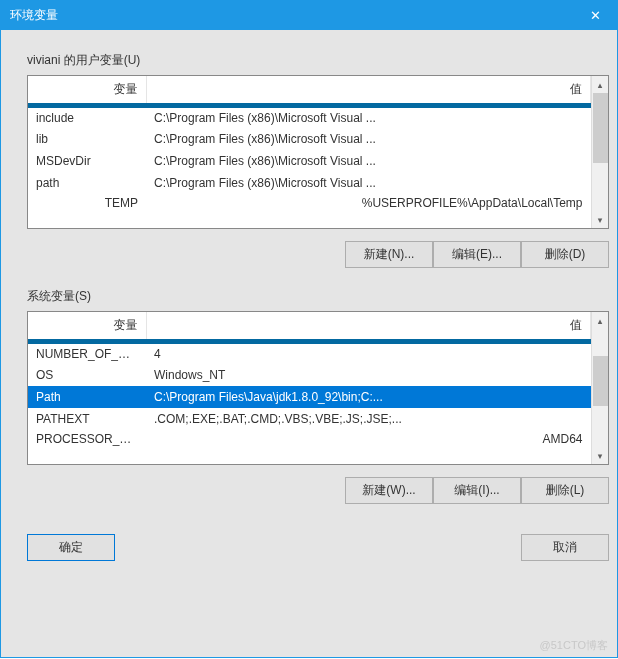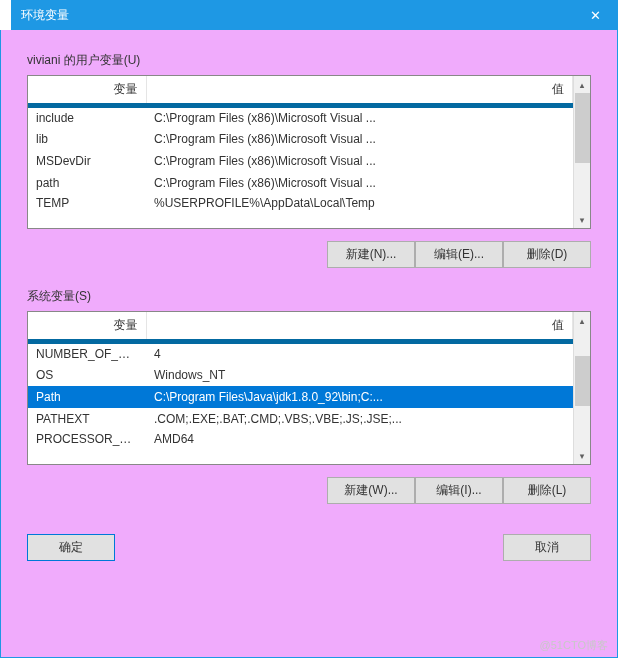--- a/index.html
+++ b/index.html
@@ -13,38 +13,37 @@
     position: relative;
   }
   .titlebar {
     height: 30px;
     background: #1e98e4;
     color: #fff;
     display: flex;
     align-items: center;
     padding-left: 10px;
     justify-content: space-between;
-    margin-left: 11px;
   }
   .titlebar-title { font-size: 12px; }
   .titlebar-close {
     width: 45px;
     height: 30px;
     display: flex;
     align-items: center;
     justify-content: center;
     font-size: 13px;
     cursor: default;
   }
   .window-body {
     border: 1px solid #1e98e4;
     border-top: none;
     height: 628px;
-    padding: 22px 26px 20px 26px;
-    background: #f0abfc;
+    padding: 22px 8px 20px 26px;
+    background: #e5e5e5;
     position: relative;
   }
   .section { margin-bottom: 20px; }
   .section-label {
     font-size: 12px;
     color: #333;
     margin-bottom: 6px;
   }
   .listbox-wrap {
     border: 1px solid #888;
@@ -85,20 +84,21 @@
   .listbox tr.selected td {
     background: #0078d7;
     color: #fff;
   }
   .listbox tr.partial td {
     color: #333;
     overflow: hidden;
     height: 14px;
     padding-top: 2px;
     padding-bottom: 0;
+    text-align: right;
   }
   .col-name { width: 118px; }
   .scrollbar {
     width: 17px;
     background: #f0f0f0;
     border-left: 1px solid #ddd;
     position: relative;
   }
   .scroll-up, .scroll-down {
     height: 17px;

